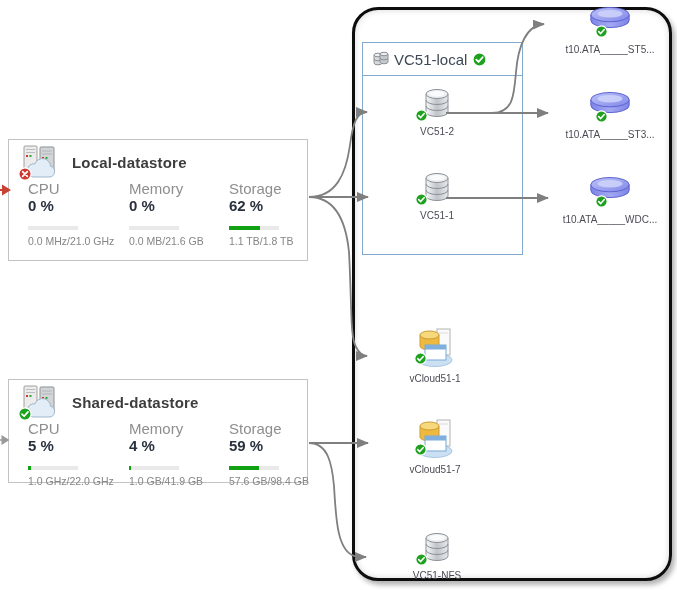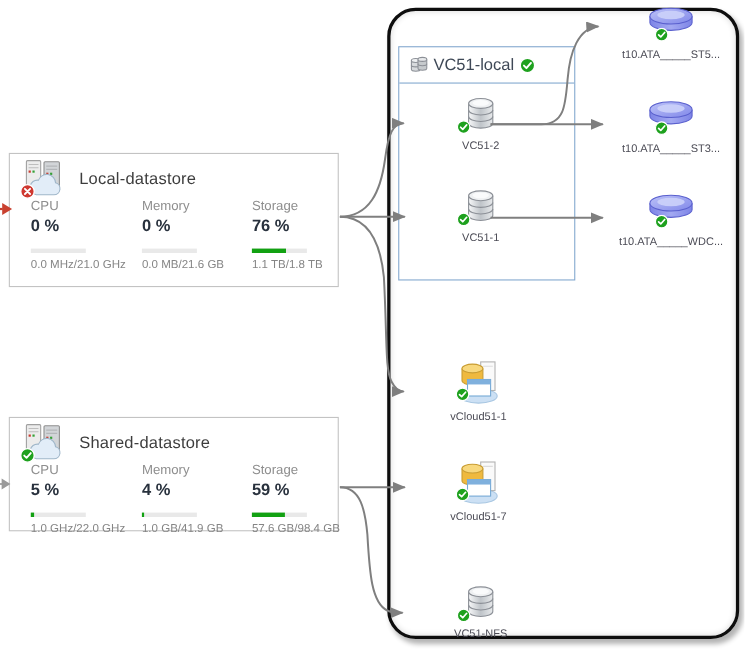--- a/index.html
+++ b/index.html
@@ -9,24 +9,24 @@
   .hidden-defs{position:absolute;width:0;height:0;overflow:hidden;}
 
   
   .panel{position:absolute;left:8px;width:300px;box-sizing:border-box;
          border:1px solid #c3c3c3;background:#fff;}
   .panel.p-local{top:139px;height:122px;}
   .panel.p-shared{top:379px;height:104px;}
   .panel-head{position:absolute;left:12px;top:4px;display:flex;align-items:center;gap:9px;}
   .panel-icon{position:relative;width:42px;height:36px;}
   .panel-icon .pbadge{position:absolute;left:-3px;bottom:-1px;width:14px;height:14px;}
-  .panel-title{font-size:15px;font-weight:normal;color:#3d3d3d;letter-spacing:.2px;}
+  .panel-title{font-size:15px;font-weight:bold;color:#3d3d3d;letter-spacing:.2px;}
   .metric{position:absolute;width:95px;}
   .metric.m0{left:19px;} .metric.m1{left:120px;} .metric.m2{left:220px;}
-  .metric .mlabel{position:absolute;top:40px;left:0;font-size:12px;color:#8e8e8e;white-space:nowrap;}
+  .metric .mlabel{position:absolute;top:40px;left:0;font-size:15px;color:#8e8e8e;white-space:nowrap;}
   .metric .mvalue{position:absolute;top:57px;left:0;font-size:15px;font-weight:bold;color:#28313d;white-space:nowrap;}
   .metric .mbar{position:absolute;top:86px;left:0;width:50px;height:4px;background:#e9e9e9;}
   .metric .mbar-fill{height:100%;background:#12a112;width:0;}
   .metric .mdetail{position:absolute;top:95px;left:0;font-size:10.5px;color:#858585;white-space:nowrap;}
 
   
   .bigbox{position:absolute;left:352px;top:7px;width:320px;height:574px;box-sizing:border-box;
           border:3px solid #0d0d0d;border-radius:26px;background:transparent;
           box-shadow:3px 4px 5px rgba(0,0,0,0.30), inset 0 0 6px rgba(0,0,0,0.16);}
 
@@ -166,21 +166,21 @@
     <div class="metric m1">
       <div class="mlabel">Memory</div>
       <div class="mvalue">0 %</div>
       <div class="mbar">
           <div class="mbar-fill" style="width: 0%;"></div>
         </div>
       <div class="mdetail">0.0 MB/21.6 GB</div>
     </div>
     <div class="metric m2">
       <div class="mlabel">Storage</div>
-      <div class="mvalue">76 %</div>
+      <div class="mvalue">62 %</div>
       <div class="mbar">
           <div class="mbar-fill" style="width: 62%;"></div>
         </div>
       <div class="mdetail">1.1 TB/1.8 TB</div>
     </div>
   </div>
 
   <div class="panel p-shared">
     <div class="panel-head">
       <div class="panel-icon">

